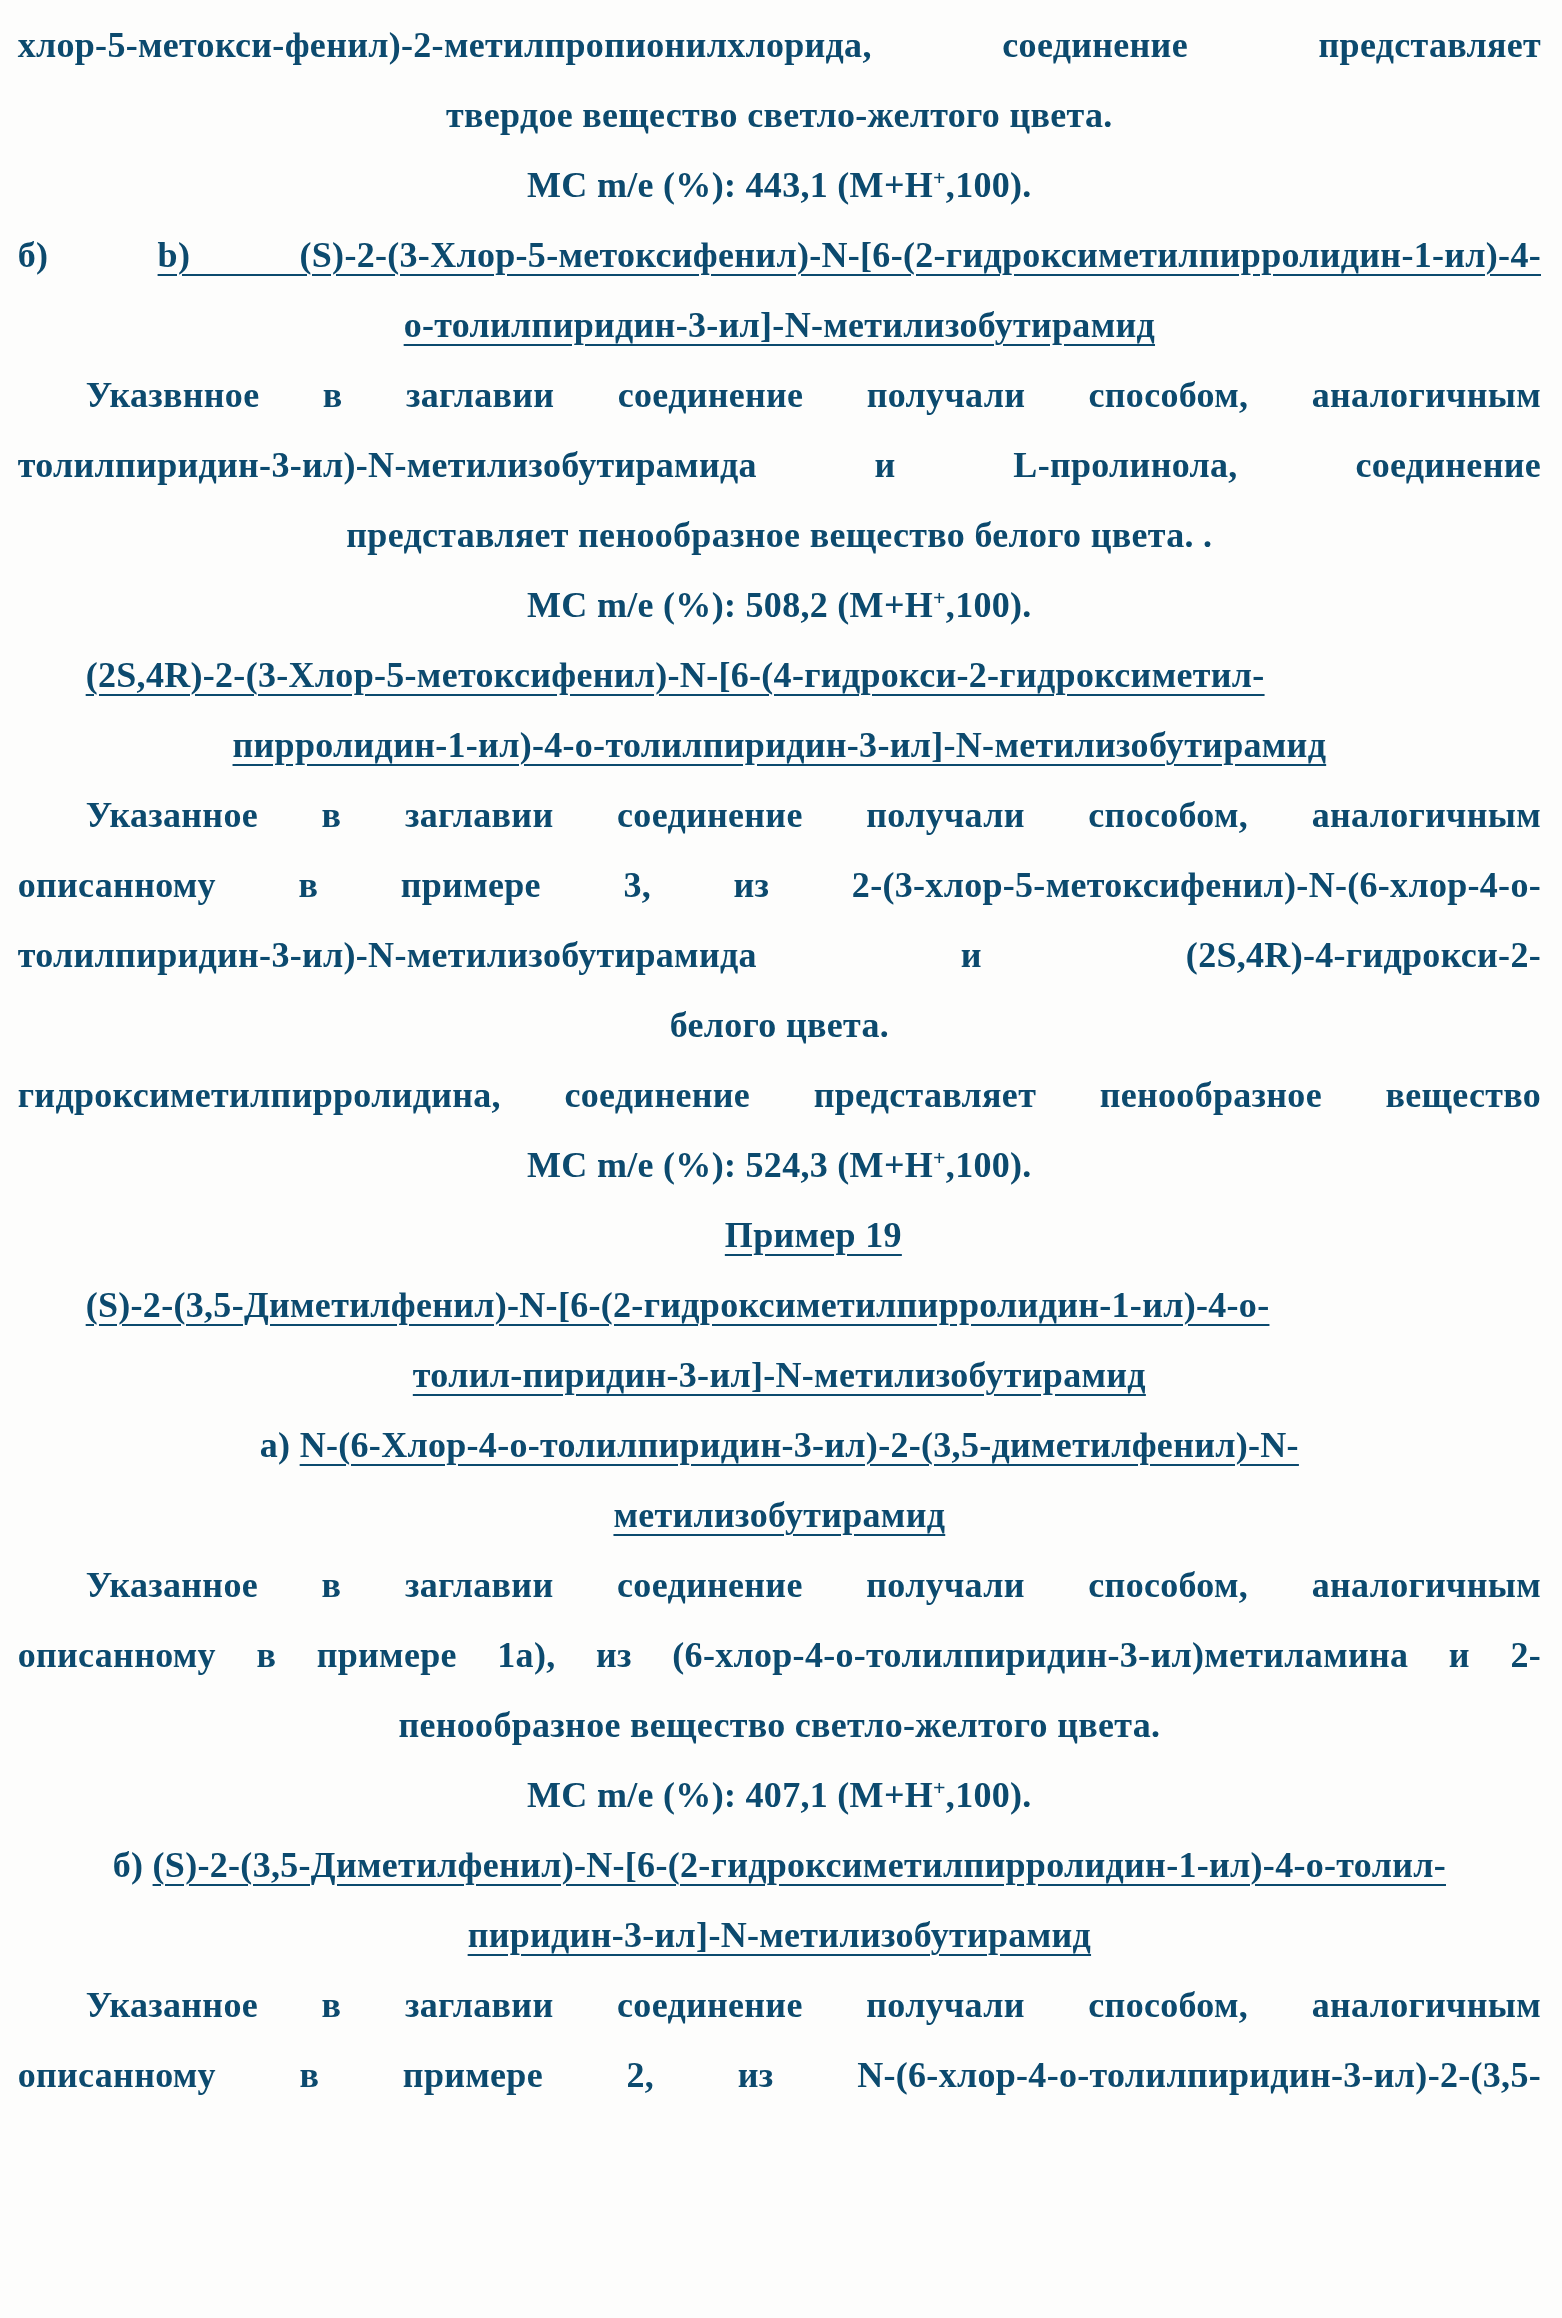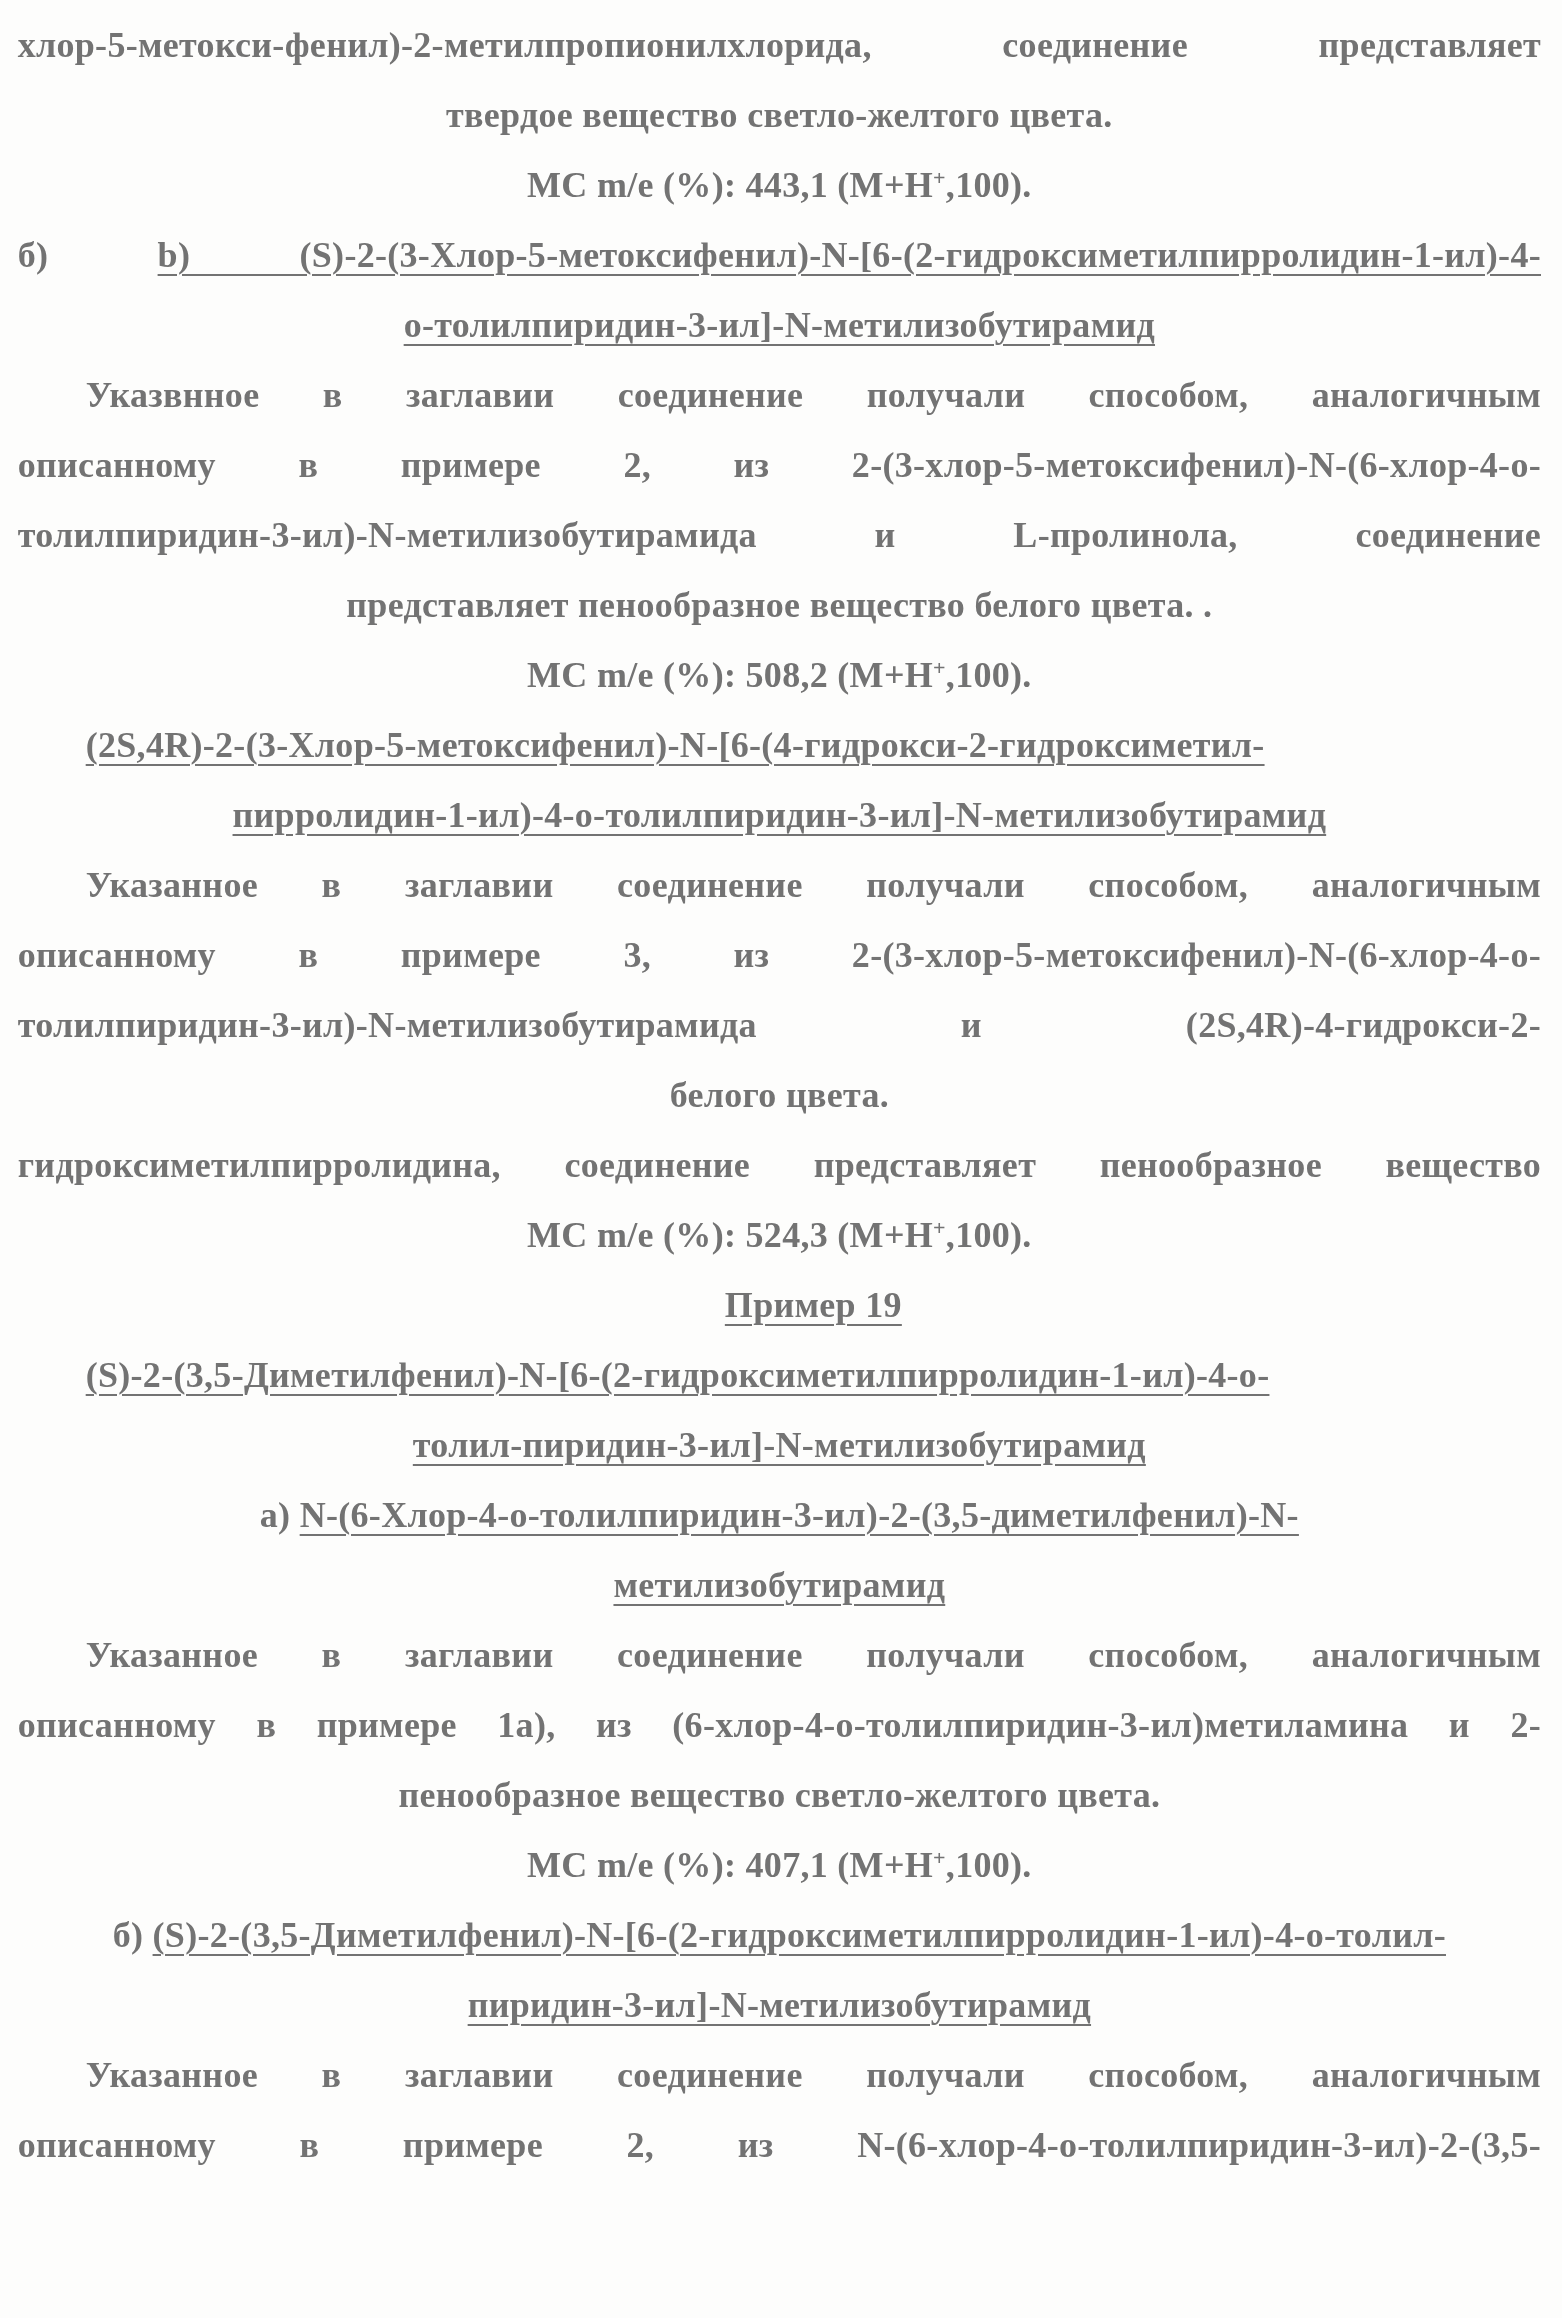--- a/index.html
+++ b/index.html
@@ -8,21 +8,21 @@
     height: 2319px;
     background: #fdfdfc;
     overflow: hidden;
   }
   .sheet {
     box-sizing: border-box;
     width: 1562px;
     height: 2319px;
     padding: 9.7px 21px 0 17.7px;
     background: #fdfdfc;
-    color: #737373;
+    color: #0c4a6e;
     font-family: "Liberation Serif", "DejaVu Serif", serif;
     font-weight: 600;
     font-size: 36px;
     letter-spacing: 0.3px;
   }
   .line {
     line-height: 70px;
     height: 70px;
     text-align: center;
     overflow: visible;
@@ -49,21 +49,20 @@
 <body>
 
 <div class="sheet">
   <div id="document-body">
       <div class="line justify"><span>хлор-5-метокси-фенил)-2-метилпропионилхлорида, соединение представляет</span></div>
       <div class="line"><span>твердое вещество светло-желтого цвета.</span></div>
       <div class="line"><span>МС m/e (%): 443,1 (М+Н</span><sup class="sup">+</sup><span>,100).</span></div>
       <div class="line justify"><span>б) </span><span class="u">b) (S)-2-(3-Хлор-5-метоксифенил)-N-[6-(2-гидроксиметилпирролидин-1-ил)-4-</span></div>
       <div class="line"><span class="u">о-толилпиридин-3-ил]-N-метилизобутирамид</span></div>
       <div class="line indent justify"><span>Указвнное в заглавии соединение получали способом, аналогичным</span></div>
-      <div class="line justify"><span>описанному в примере 2, из 2-(3-хлор-5-метоксифенил)-N-(6-хлор-4-о-</span></div>
       <div class="line justify"><span>толилпиридин-3-ил)-N-метилизобутирамида и L-пролинола, соединение</span></div>
       <div class="line"><span>представляет пенообразное вещество белого цвета. .</span></div>
       <div class="line"><span>МС m/e (%): 508,2 (М+Н</span><sup class="sup">+</sup><span>,100).</span></div>
       <div class="line indent justify"><span class="u">(2S,4R)-2-(3-Хлор-5-метоксифенил)-N-[6-(4-гидрокси-2-гидроксиметил-</span></div>
       <div class="line"><span class="u">пирролидин-1-ил)-4-о-толилпиридин-3-ил]-N-метилизобутирамид</span></div>
       <div class="line indent justify"><span>Указанное в заглавии соединение получали способом, аналогичным</span></div>
       <div class="line justify"><span>описанному в примере 3, из 2-(3-хлор-5-метоксифенил)-N-(6-хлор-4-о-</span></div>
       <div class="line justify"><span>толилпиридин-3-ил)-N-метилизобутирамида и (2S,4R)-4-гидрокси-2-</span></div>
       <div class="line"><span>белого цвета.</span></div>
       <div class="line justify"><span>гидроксиметилпирролидина, соединение представляет пенообразное вещество</span></div>

